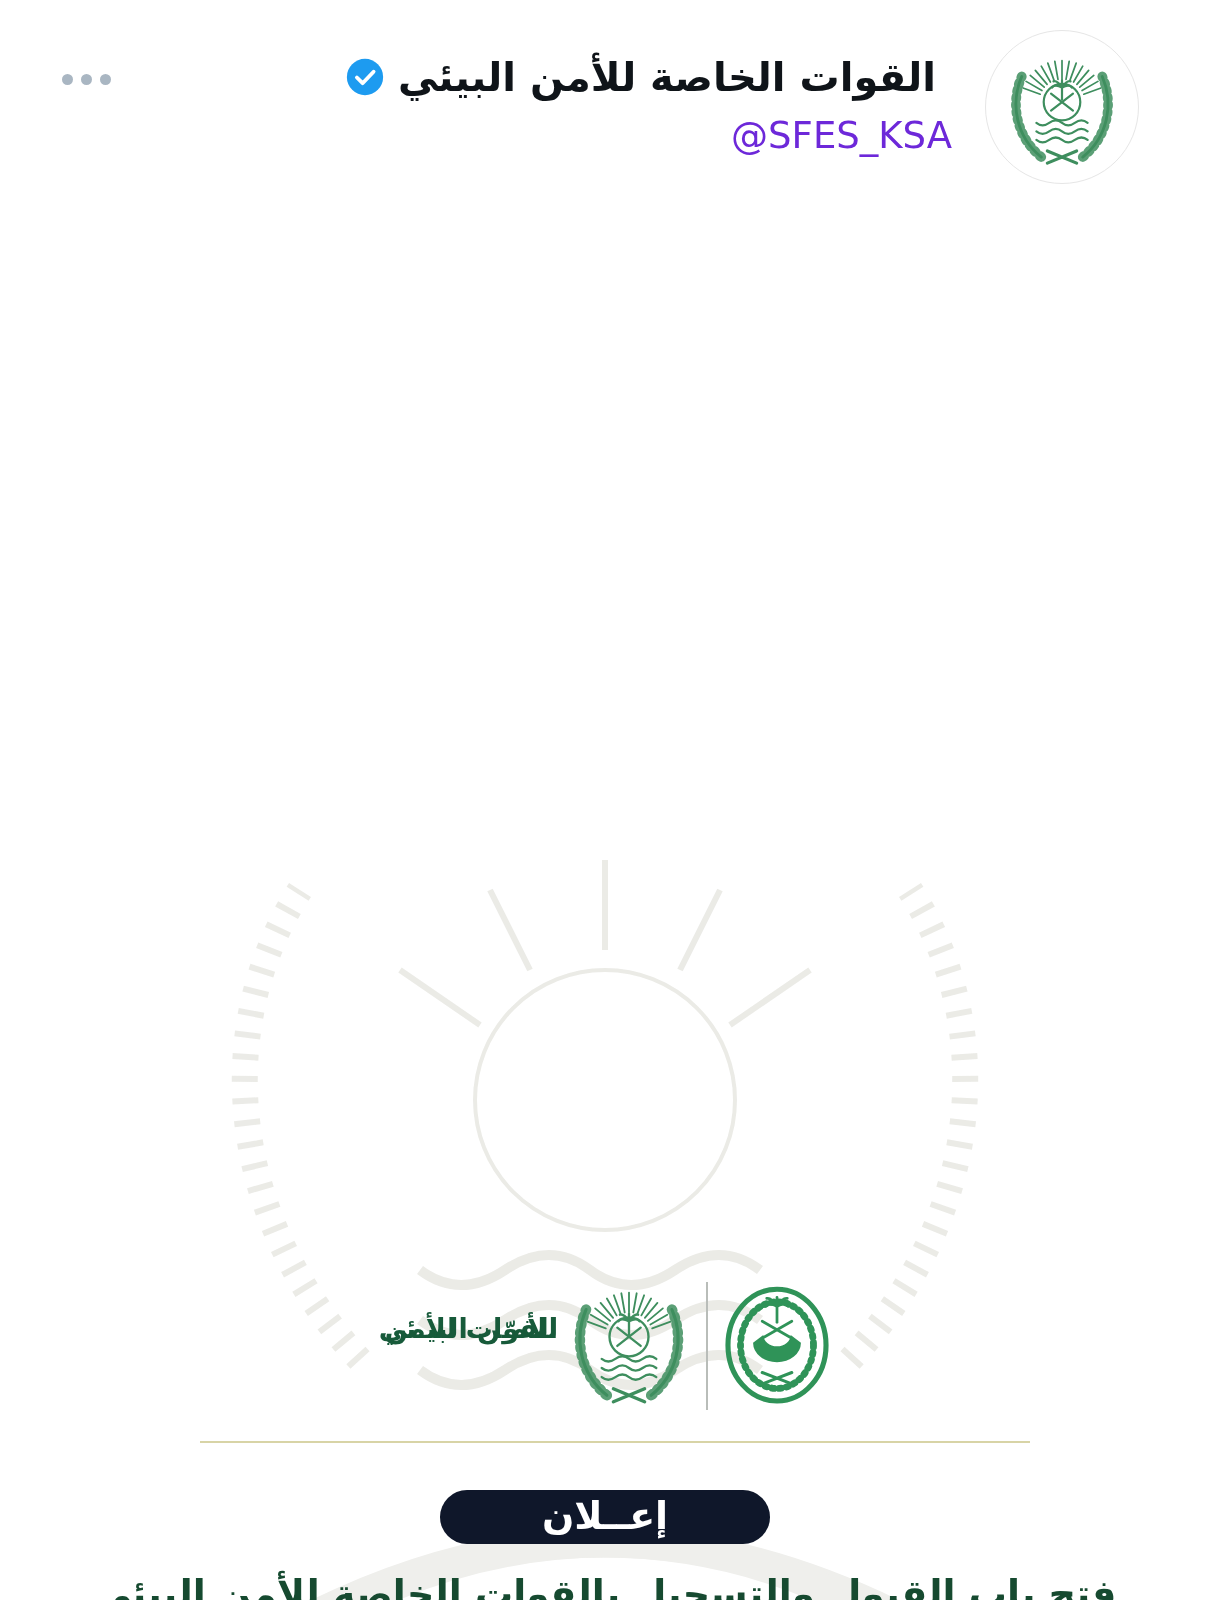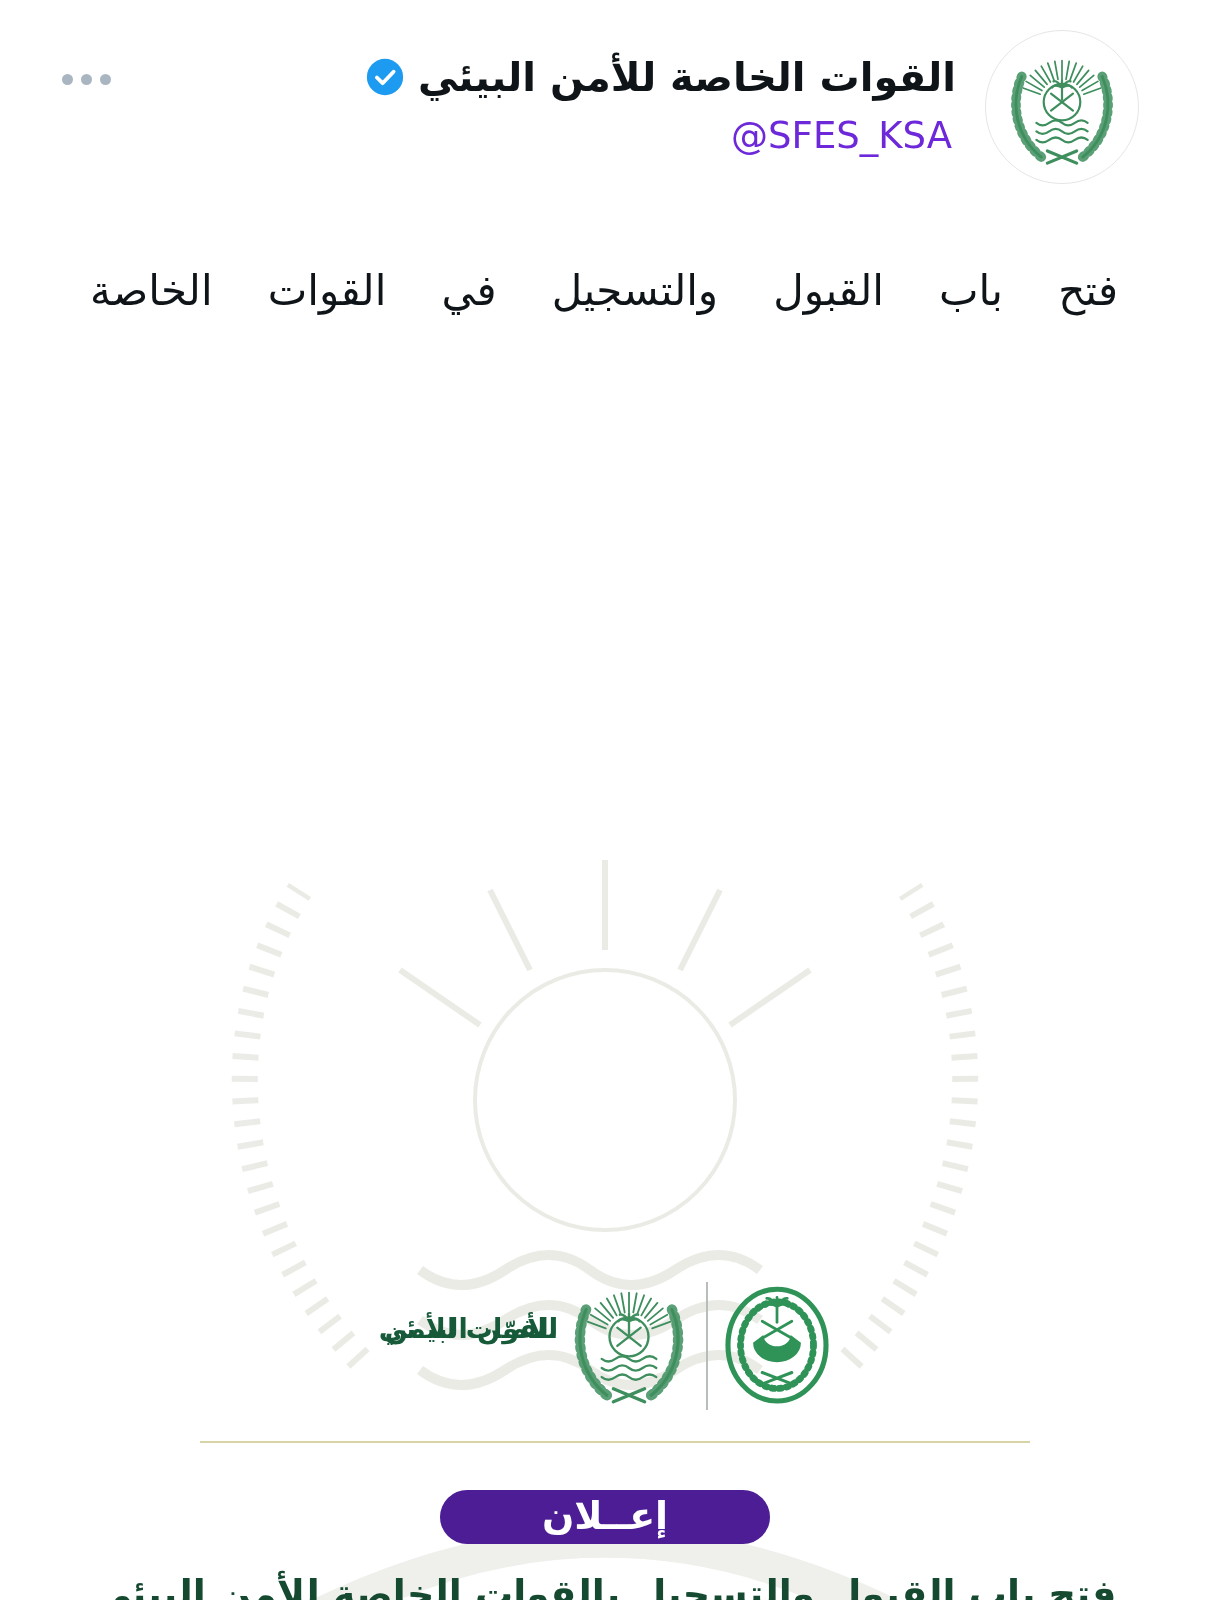--- a/index.html
+++ b/index.html
@@ -8,21 +8,21 @@
   .abs { position:absolute; }
 
   
   .more-dots { left:62px; top:74px; display:flex; gap:8px; cursor:pointer; }
   .more-dots i { width:11px; height:11px; border-radius:50%; background:#a9b6c2; display:block; }
 
   .avatar { left:985px; top:30px; width:154px; height:154px; border-radius:50%;
             background:#fff; border:1px solid #e6e6e6; display:flex; align-items:center;
             justify-content:center; overflow:hidden; }
 
-  .name-row { right:254px; top:48px; height:58px; display:flex; direction:rtl;
+  .name-row { right:274px; top:48px; height:58px; display:flex; direction:rtl;
               align-items:center; gap:12px; }
   .acct-name { font-size:40px; font-weight:bold; color:#0f1419; white-space:nowrap; }
   .badge { width:42px; height:42px; flex:0 0 auto; }
   .handle { right:258px; top:114px; font-size:37px; color:#6d28d9; direction:ltr; }
 
   
   .tweet-body { left:90px; right:92px; top:246px; direction:rtl; color:#0f1419;
                 font-size:42px; line-height:89px; }
   .tweet-line { text-align:right; }
   .tweet-line.justify { text-align:justify; text-align-last:justify; }
@@ -34,21 +34,21 @@
   .wm { left:60px; top:180px; width:1090px; height:800px; }
 
   .logo-text { left:340px; top:692px; width:218px; text-align:center; direction:rtl;
                font-weight:bold; font-size:27px; line-height:34px; color:#175a3a; }
   .sfes-emblem-box { left:564px; top:656px; width:130px; height:132px; }
   .logo-vdivider { left:706px; top:662px; width:2px; height:128px; background:#b9bdb9; }
   .moi-emblem-box { left:720px; top:660px; width:114px; height:128px; }
 
   .olive-divider { left:200px; top:821px; width:830px; height:2px; background:#d8d4a6; }
 
-  .banner { left:440px; top:870px; width:330px; height:54px; background:#4c1d95;
+  .banner { left:440px; top:870px; width:330px; height:54px; background:#0f172a;
             border-radius:27px; color:#fff; font-weight:bold; font-size:38px;
             line-height:52px; text-align:center; letter-spacing:1px; }
 
   .heading1, .heading2 { left:55px; width:1100px; text-align:center; direction:rtl;
             font-weight:bold; font-size:38px; color:#164a30; white-space:nowrap; }
   .heading1 { top:952px; }
 </style>
 </head>
 <body>
 
@@ -126,21 +126,20 @@
 <div class="abs name-row">
   <span class="acct-name">القوات الخاصة للأمن البيئي</span>
   <svg class="badge" viewBox="0 0 44 44">
     <circle cx="22" cy="22" r="19" fill="#1d9bf0"></circle>
     <path d="M13.5,22.5 l6,6 l11.5,-12" stroke="#fff" stroke-width="4" fill="none" stroke-linecap="round" stroke-linejoin="round"></path>
   </svg>
 </div>
 <div class="abs handle">@SFES_KSA</div>
 
 <div class="abs tweet-body">
-  <div class="tweet-line justify">فتح باب القبول والتسجيل في القوات الخاصة</div>
 </div>
 
 <div class="abs poster">
 
   <svg class="wm" viewBox="0 0 1090 800">
     <g stroke="#e9e9e4" fill="none">
       <g stroke-width="3" opacity=".9">
         <path d="M300,560 C170,420 150,230 240,90" stroke-width="26" stroke-dasharray="6,16"></path>
         <path d="M790,560 C920,420 940,230 850,90" stroke-width="26" stroke-dasharray="6,16"></path>
         <circle cx="545" cy="300" r="130" stroke-width="4"></circle>

